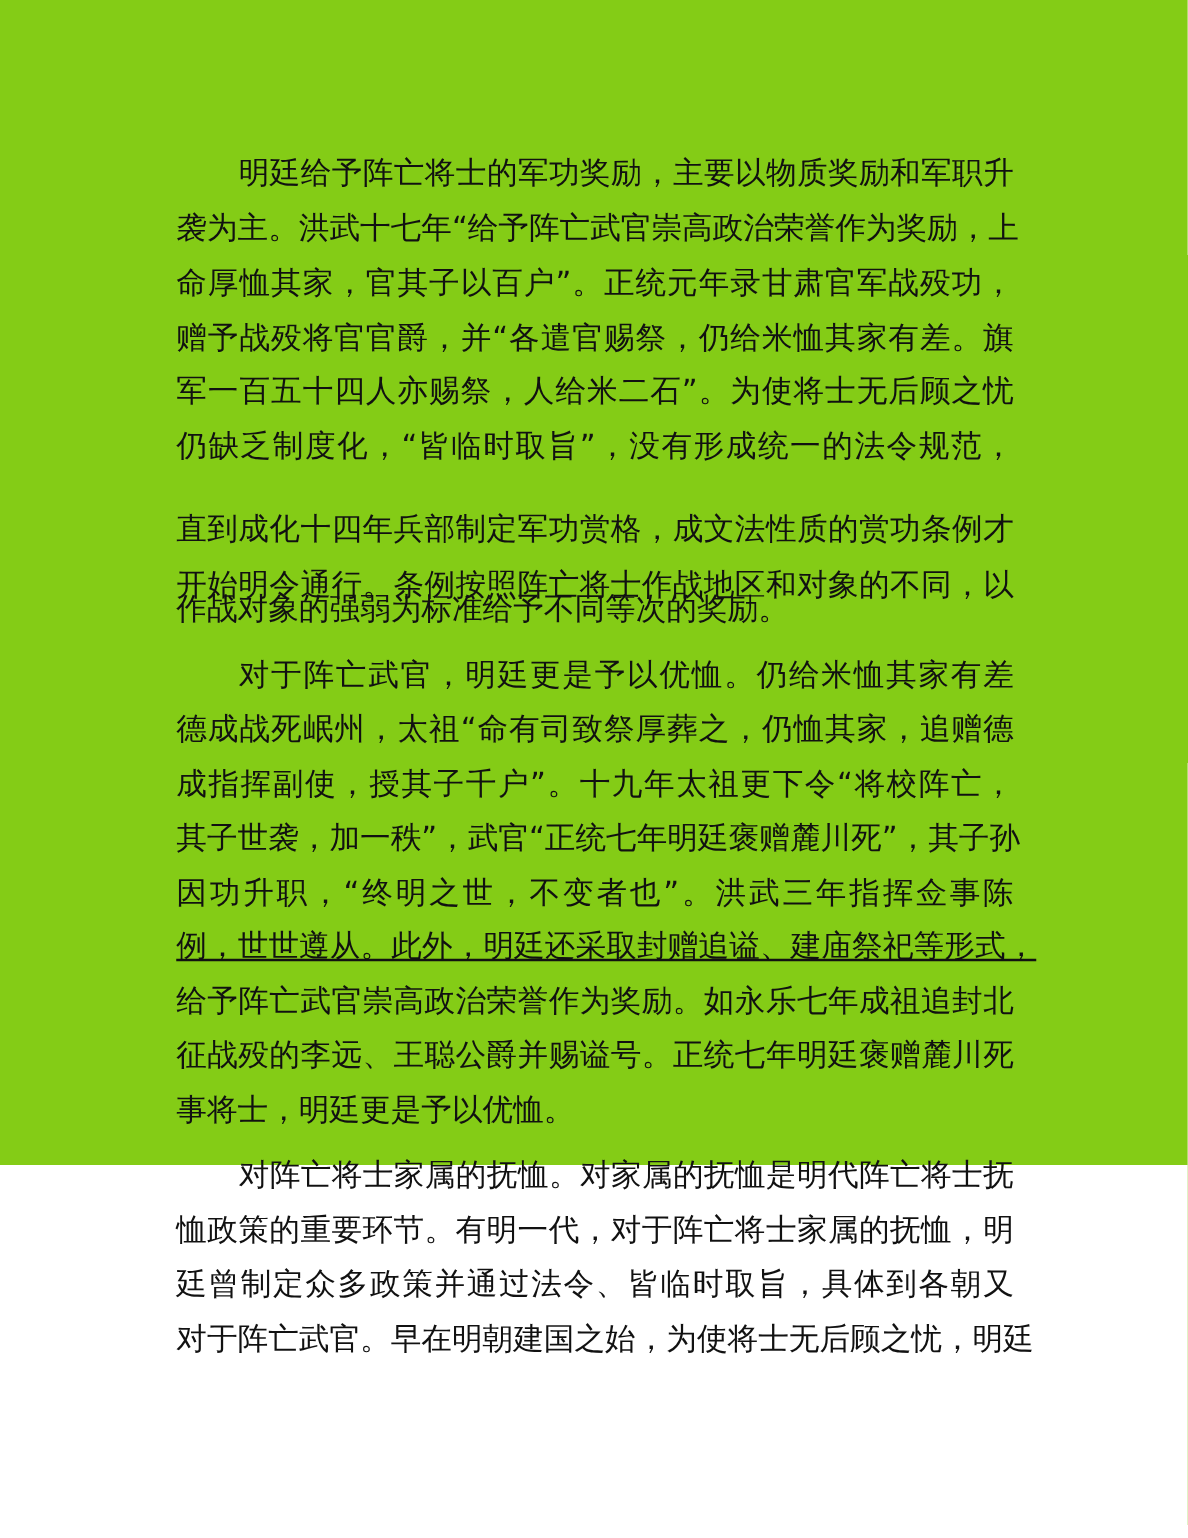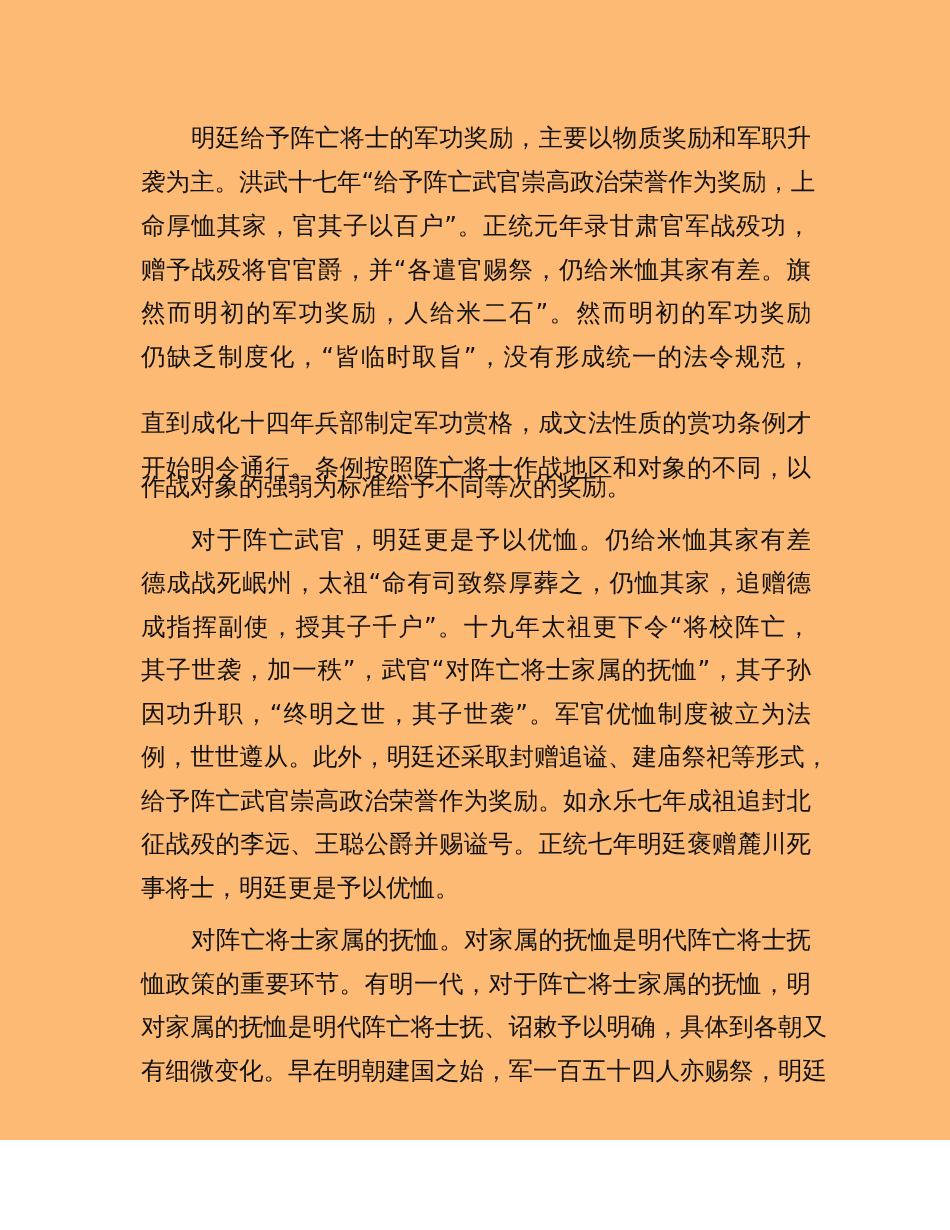--- a/index.html
+++ b/index.html
@@ -1,64 +1,64 @@
 <!DOCTYPE html>
 <html><head>
 <meta charset="utf-8">
 <style>
   html, body { margin:0; padding:0; background:#ffffff; }
   body { width:950px; height:1230px; position:relative; overflow:hidden; }
-  .page { position:absolute; left:0; top:0; width:950px; height:1140px; background:#fdba74; }
+  .page { position:absolute; left:0; top:0; width:950px; height:932px; background:#84cc16; }
   .line {
     position:absolute;
     left:141px;
     width:670px;
     height:32px;
     line-height:32px;
     font-family: "DejaVu Sans", sans-serif;
     font-size:24.5px;
     color:#111111;
     white-space:nowrap;
     text-align:justify;
     text-align-last:justify;
     letter-spacing:0;
   }
   .line.indent { left:191px; width:620px; }
   .line.last { text-align-last:left; }
-  .line.wide { width:688px; }
+  .line.wide { width:688px;text-decoration:underline; }
 </style>
 </head>
 <body>
 
 <div class="page">
 
   <div>
     <div class="line indent" style="top:122px">明廷给予阵亡将士的军功奖励，主要以物质奖励和军职升</div>
     <div class="line" style="top:166px">袭为主。洪武十七年“给予阵亡武官崇高政治荣誉作为奖励，上</div>
     <div class="line" style="top:210px">命厚恤其家，官其子以百户”。正统元年录甘肃官军战殁功，</div>
     <div class="line" style="top:254px">赠予战殁将官官爵，并“各遣官赐祭，仍给米恤其家有差。旗</div>
-    <div class="line" style="top:297px">然而明初的军功奖励，人给米二石”。然而明初的军功奖励</div>
+    <div class="line" style="top:297px">军一百五十四人亦赐祭，人给米二石”。为使将士无后顾之忧</div>
     <div class="line" style="top:341px">仍缺乏制度化，“皆临时取旨”，没有形成统一的法令规范，</div>
     <div class="line" style="top:407px">直到成化十四年兵部制定军功赏格，成文法性质的赏功条例才</div>
     <div class="line" style="top:452px">开始明令通行。条例按照阵亡将士作战地区和对象的不同，以</div>
     <div class="line last" style="top:471px">作战对象的强弱为标准给予不同等次的奖励。</div>
   </div>
 
   <div>
     <div class="line indent" style="top:524px">对于阵亡武官，明廷更是予以优恤。仍给米恤其家有差</div>
     <div class="line" style="top:567px">德成战死岷州，太祖“命有司致祭厚葬之，仍恤其家，追赠德</div>
     <div class="line" style="top:611px">成指挥副使，授其子千户”。十九年太祖更下令“将校阵亡，</div>
-    <div class="line" style="top:654px">其子世袭，加一秩”，武官“对阵亡将士家属的抚恤”，其子孙</div>
-    <div class="line" style="top:698px">因功升职，“终明之世，其子世袭”。军官优恤制度被立为法</div>
+    <div class="line" style="top:654px">其子世袭，加一秩”，武官“正统七年明廷褒赠麓川死”，其子孙</div>
+    <div class="line" style="top:698px">因功升职，“终明之世，不变者也”。洪武三年指挥佥事陈</div>
     <div class="line wide" style="top:741px">例，世世遵从。此外，明廷还采取封赠追谥、建庙祭祀等形式，</div>
     <div class="line" style="top:785px">给予阵亡武官崇高政治荣誉作为奖励。如永乐七年成祖追封北</div>
     <div class="line" style="top:828px">征战殁的李远、王聪公爵并赐谥号。正统七年明廷褒赠麓川死</div>
     <div class="line last" style="top:872px">事将士，明廷更是予以优恤。</div>
   </div>
 
   <div>
     <div class="line indent" style="top:924px">对阵亡将士家属的抚恤。对家属的抚恤是明代阵亡将士抚</div>
     <div class="line" style="top:968px">恤政策的重要环节。有明一代，对于阵亡将士家属的抚恤，明</div>
-    <div class="line" style="top:1011px">对家属的抚恤是明代阵亡将士抚、诏敕予以明确，具体到各朝又</div>
-    <div class="line" style="top:1055px">有细微变化。早在明朝建国之始，军一百五十四人亦赐祭，明廷</div>
+    <div class="line" style="top:1011px">廷曾制定众多政策并通过法令、皆临时取旨，具体到各朝又</div>
+    <div class="line" style="top:1055px">对于阵亡武官。早在明朝建国之始，为使将士无后顾之忧，明廷</div>
   </div>
 
 </div>
 
 </body></html>

